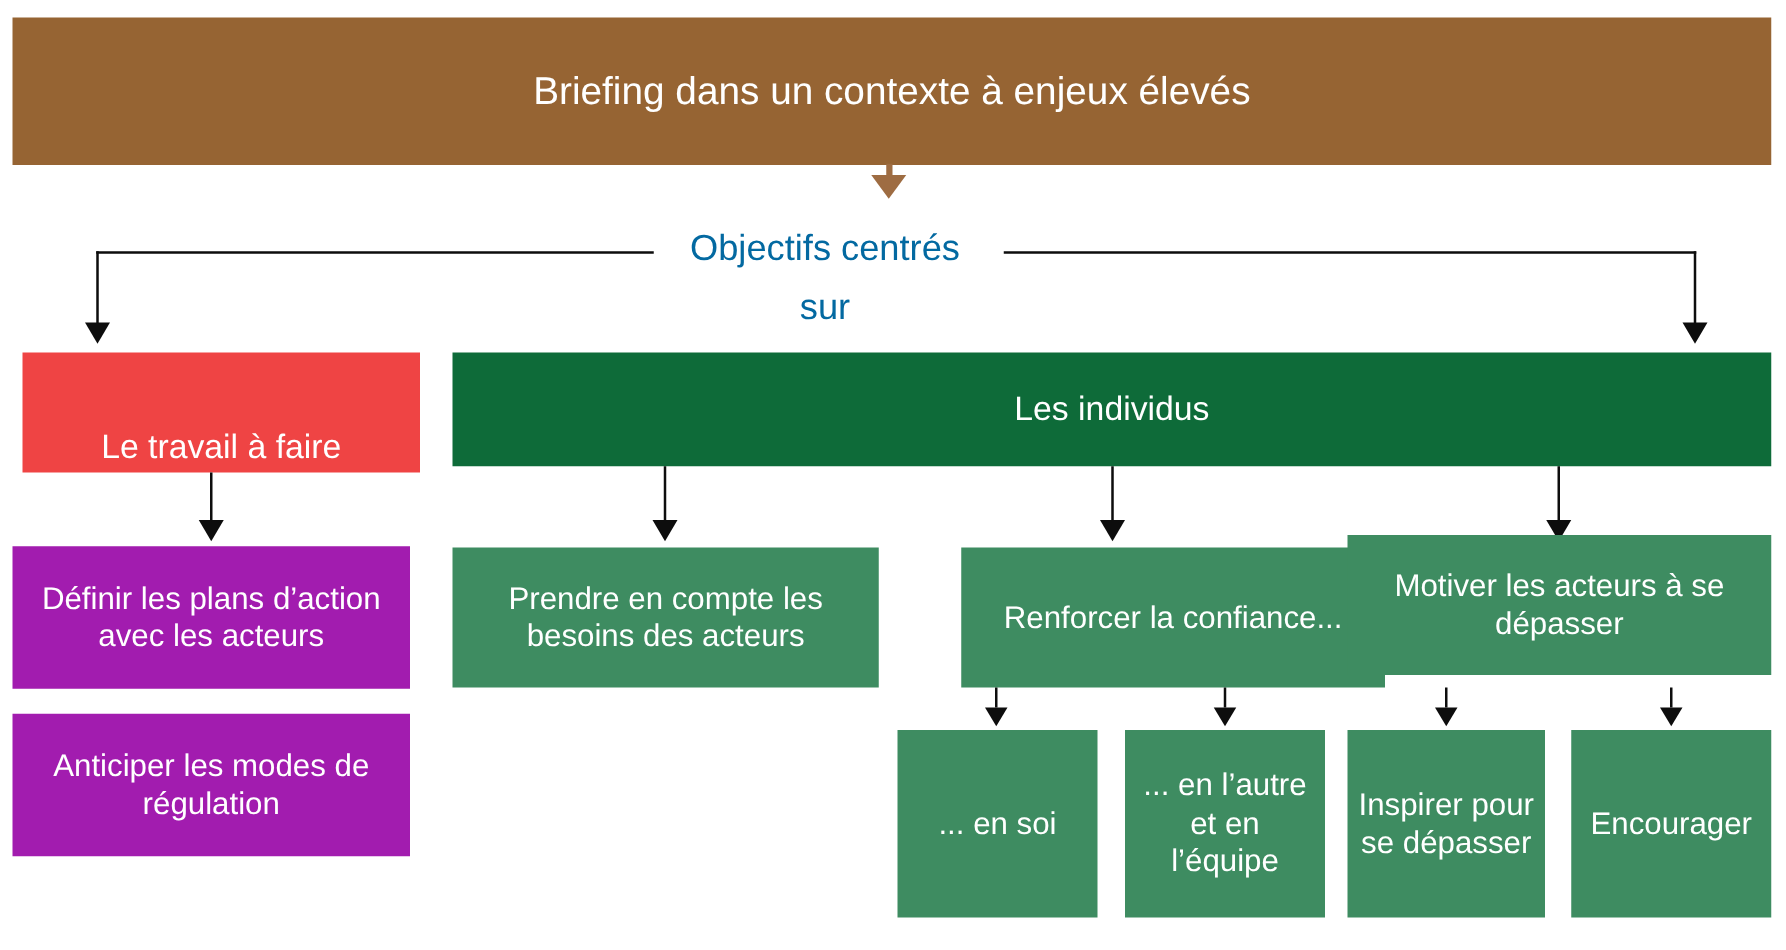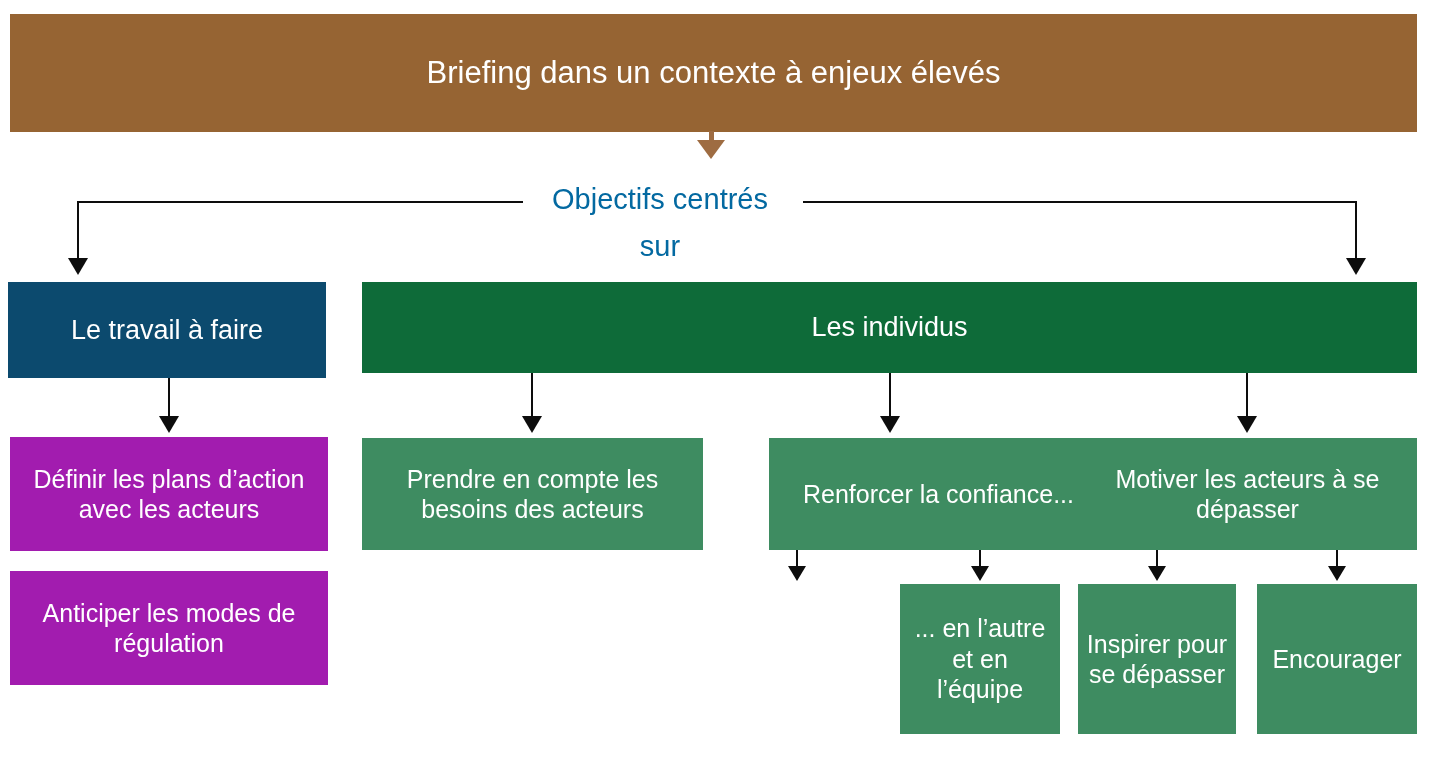--- a/index.html
+++ b/index.html
@@ -78,22 +78,22 @@
   
   #elbow-left-h  { left: 77px;  top: 201px; width: 446px; }
   #elbow-left-v  { left: 77px;  top: 201px; height: 58px; }
   #elbow-left-a  { left: 68px;  top: 258px; }
   #elbow-right-h { left: 803px; top: 201px; width: 554px; }
   #elbow-right-v { left: 1355px;top: 201px; height: 58px; }
   #elbow-right-a { left: 1346px;top: 258px; }
 
   
   #node-travail {
-    left: 8px; top: 282px; width: 318px; height: 96px;
-    background: #0c4a6e; font-size: 27px;
+    left: 18px; top: 282px; width: 318px; height: 96px;
+    background: #ef4444; font-size: 27px; align-items: flex-end;
   }
   #work-arrow-line { left: 168px; top: 378px; height: 38px; }
   #work-arrow-head { left: 159px; top: 416px; }
   #node-definir   { left: 10px; top: 437px; width: 318px; height: 114px; background: #a21caf; font-size: 25px; }
   #node-anticiper { left: 10px; top: 571px; width: 318px; height: 114px; background: #a21caf; font-size: 25px; }
 
   
   #node-individus {
     left: 362px; top: 282px; width: 1055px; height: 91px;
     background: #0e6b39; font-size: 27px;
@@ -101,21 +101,21 @@
   #ind-arrow-line-1 { left: 531px;  top: 373px; height: 43px; }
   #ind-arrow-line-2 { left: 889px;  top: 373px; height: 43px; }
   #ind-arrow-line-3 { left: 1246px; top: 373px; height: 43px; }
   #ind-arrow-head-1 { left: 522px;  top: 416px; }
   #ind-arrow-head-2 { left: 880px;  top: 416px; }
   #ind-arrow-head-3 { left: 1237px; top: 416px; }
 
   .green-node { background: #3e8c61; font-size: 25px; }
   #node-prendre   { left: 362px;  top: 438px; width: 341px; height: 112px; }
   #node-renforcer { left: 721px;  top: 438px; width: 339px; height: 112px; margin-left: 48px; }
-  #node-motiver   { left: 1078px; top: 438px; width: 339px; height: 112px; }
+  #node-motiver   { left: 1078px; top: 428px; width: 339px; height: 112px; }
 
   
   #sub-line-soi   { left: 796px;  top: 550px; height: 16px; }
   #sub-line-autre { left: 979px;  top: 550px; height: 16px; }
   #sub-line-insp  { left: 1156px; top: 550px; height: 16px; }
   #sub-line-enc   { left: 1336px; top: 550px; height: 16px; }
   #sub-head-soi   { left: 788px;  top: 566px; }
   #sub-head-autre { left: 971px;  top: 566px; }
   #sub-head-insp  { left: 1148px; top: 566px; }
   #sub-head-enc   { left: 1328px; top: 566px; }
@@ -184,20 +184,23 @@
 
   <div class="vline" id="sub-line-soi"></div>
   <div class="arrowhead small" id="sub-head-soi"></div>
   <div class="vline" id="sub-line-autre"></div>
   <div class="arrowhead small" id="sub-head-autre"></div>
   <div class="vline" id="sub-line-insp"></div>
   <div class="arrowhead small" id="sub-head-insp"></div>
   <div class="vline" id="sub-line-enc"></div>
   <div class="arrowhead small" id="sub-head-enc"></div>
 
+  <div class="box green-node" id="node-soi">
+    <span>... en soi</span>
+  </div>
   <div class="box green-node" id="node-autre">
     <span>... en l’autre et en l’équipe</span>
   </div>
   <div class="box green-node" id="node-inspirer">
     <span>Inspirer pour se dépasser</span>
   </div>
   <div class="box green-node" id="node-encourager">
     <span>Encourager</span>
   </div>
 

